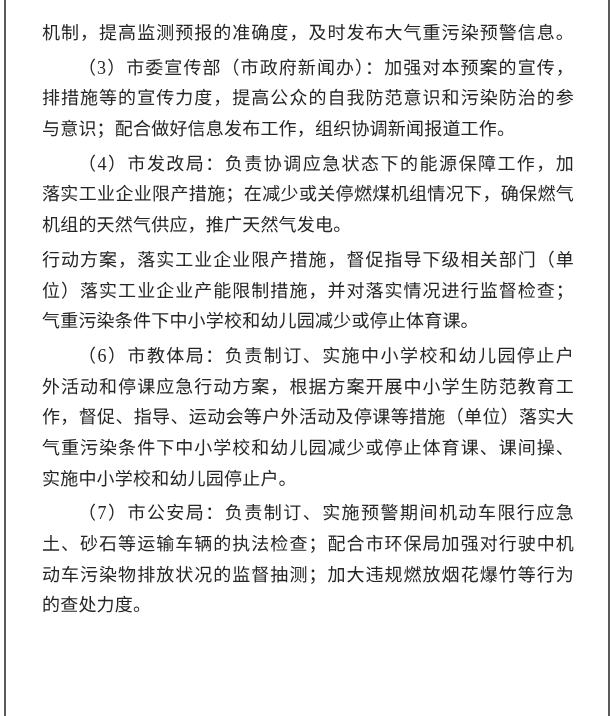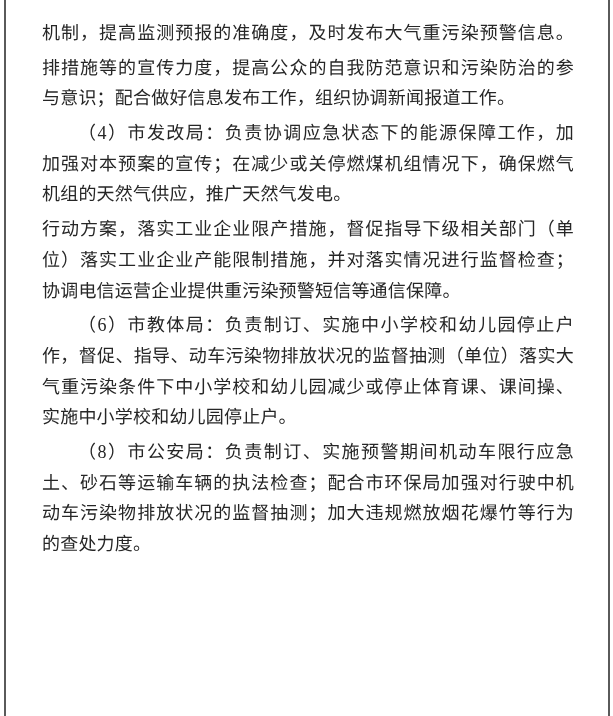--- a/index.html
+++ b/index.html
@@ -53,39 +53,41 @@
 <body>
 
 <div class="page">
   <div class="page-edge left"></div>
   <div class="page-edge right"></div>
   <div class="text-column">
       <div class="paragraph">
         <div class="line">机制，提高监测预报的准确度，及时发布大气重污染预警信息。</div>
       </div>
       <div class="paragraph">
+        <div class="line indent">（3）市委宣传部（市政府新闻办）：加强对本预案的宣传，</div>
         <div class="line">排措施等的宣传力度，提高公众的自我防范意识和污染防治的参</div>
         <div class="line para-end">与意识；配合做好信息发布工作，组织协调新闻报道工作。</div>
       </div>
       <div class="paragraph">
         <div class="line indent">（4）市发改局：负责协调应急状态下的能源保障工作，加</div>
-        <div class="line">加强对本预案的宣传；在减少或关停燃煤机组情况下，确保燃气</div>
+        <div class="line">落实工业企业限产措施；在减少或关停燃煤机组情况下，确保燃气</div>
         <div class="line para-end">机组的天然气供应，推广天然气发电。</div>
       </div>
       <div class="paragraph">
         <div class="line">行动方案，落实工业企业限产措施，督促指导下级相关部门（单</div>
         <div class="line">位）落实工业企业产能限制措施，并对落实情况进行监督检查；</div>
-        <div class="line para-end">协调电信运营企业提供重污染预警短信等通信保障。</div>
+        <div class="line para-end">气重污染条件下中小学校和幼儿园减少或停止体育课。</div>
       </div>
       <div class="paragraph">
         <div class="line indent">（6）市教体局：负责制订、实施中小学校和幼儿园停止户</div>
-        <div class="line">作，督促、指导、动车污染物排放状况的监督抽测（单位）落实大</div>
+        <div class="line">外活动和停课应急行动方案，根据方案开展中小学生防范教育工</div>
+        <div class="line">作，督促、指导、运动会等户外活动及停课等措施（单位）落实大</div>
         <div class="line">气重污染条件下中小学校和幼儿园减少或停止体育课、课间操、</div>
         <div class="line para-end">实施中小学校和幼儿园停止户。</div>
       </div>
       <div class="paragraph">
-        <div class="line indent">（8）市公安局：负责制订、实施预警期间机动车限行应急</div>
+        <div class="line indent">（7）市公安局：负责制订、实施预警期间机动车限行应急</div>
         <div class="line">土、砂石等运输车辆的执法检查；配合市环保局加强对行驶中机</div>
         <div class="line">动车污染物排放状况的监督抽测；加大违规燃放烟花爆竹等行为</div>
         <div class="line para-end">的查处力度。</div>
       </div>
     </div>
 </div>
 
 </body></html>

